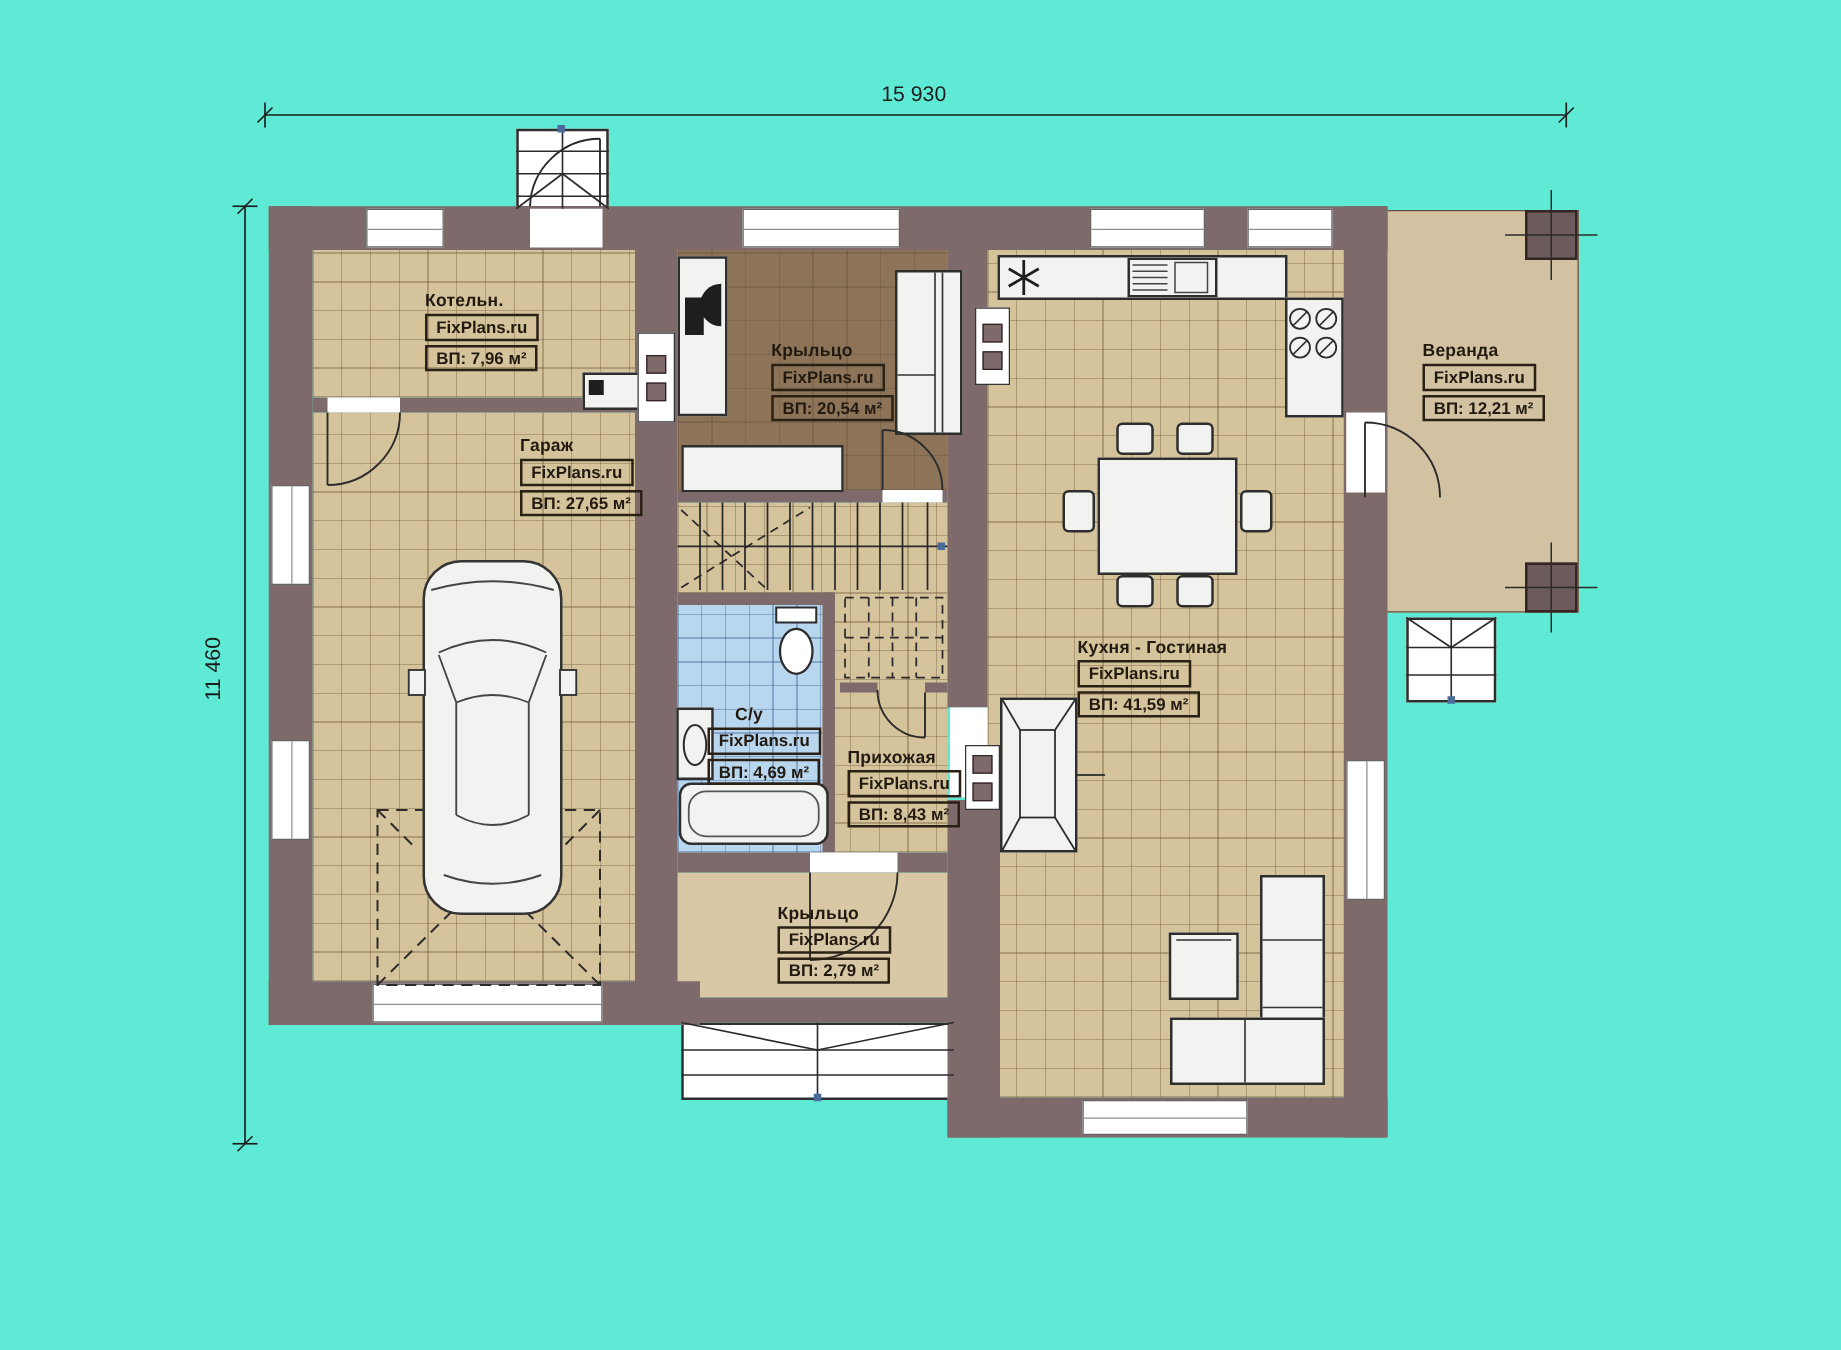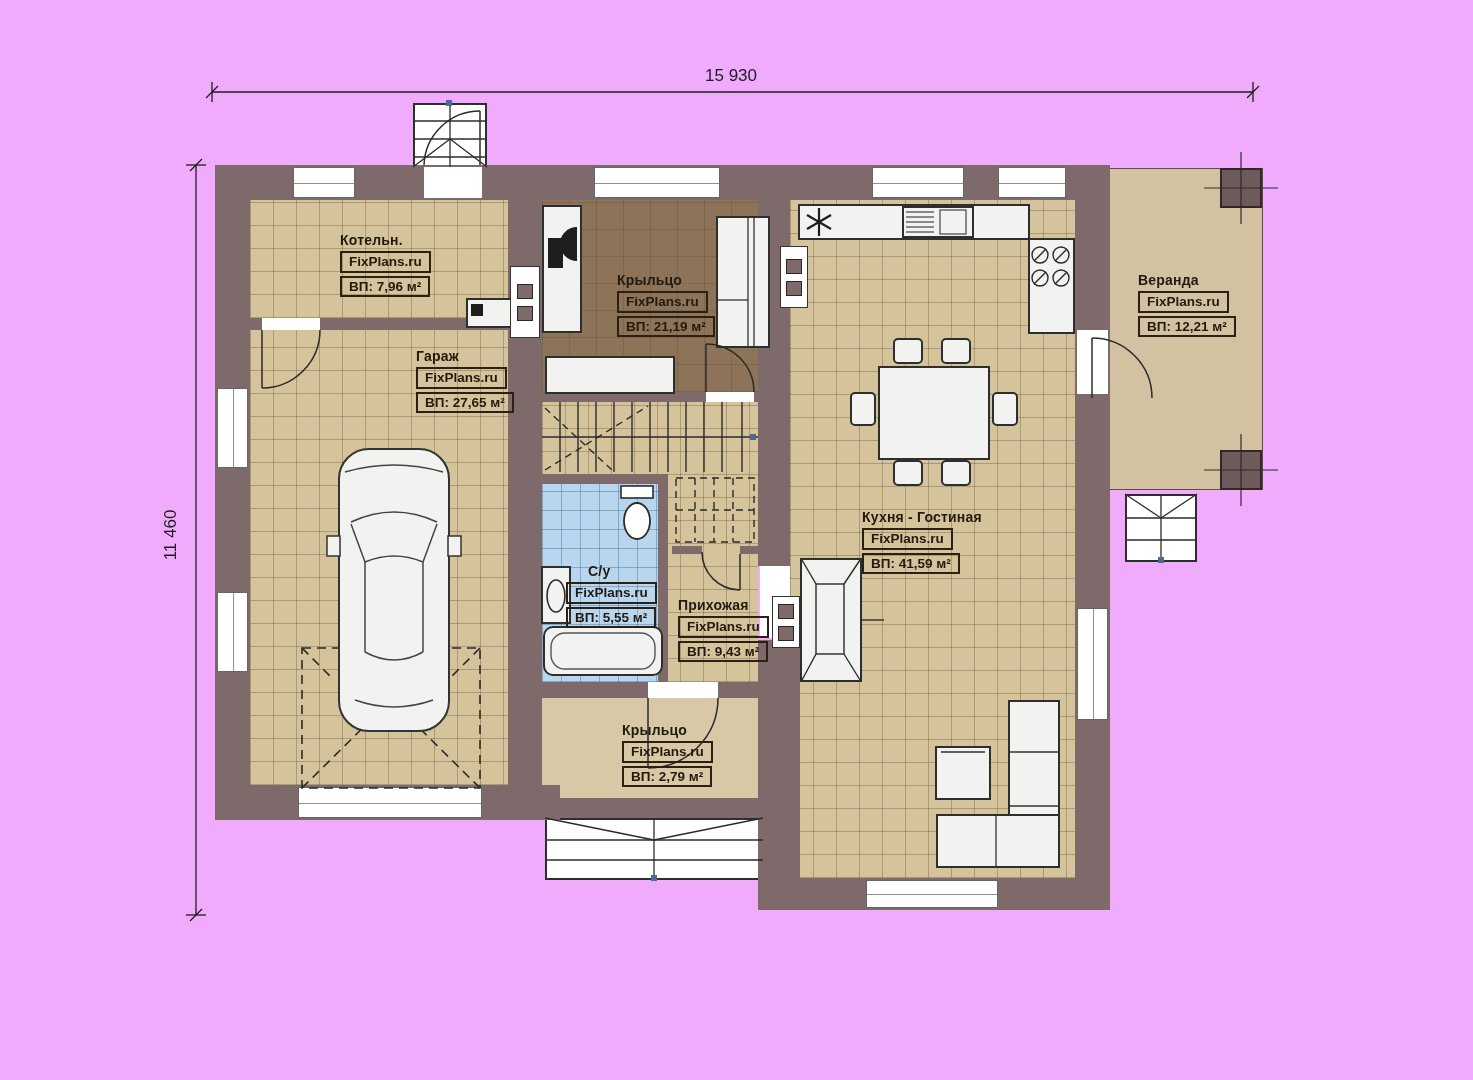--- a/index.html
+++ b/index.html
@@ -1,16 +1,16 @@
 <!DOCTYPE html>
 <html><head>
 <meta charset="utf-8">
 <style>
   html,body{margin:0;padding:0;background:#fff}
-  #plan{position:relative;width:1473px;height:1080px;background:#f0abfc;overflow:hidden;
+  #plan{position:relative;width:1473px;height:1080px;background:#5eead4;overflow:hidden;
         font-family:"Liberation Sans",sans-serif}
   .abs{position:absolute;box-sizing:border-box}
   .wall{background:#7e6a6a}
   .tile{background-color:#d5c39b;
     background-image:repeating-linear-gradient(0deg,rgba(110,85,55,.38) 0 1px,transparent 1px 23px),
                      repeating-linear-gradient(90deg,rgba(110,85,55,.38) 0 1px,transparent 1px 23px)}
   .dark{background-color:#8d7458;
     background-image:repeating-linear-gradient(0deg,rgba(60,45,30,.18) 0 1px,transparent 1px 27px),
                      repeating-linear-gradient(90deg,rgba(60,45,30,.18) 0 1px,transparent 1px 27px)}
   .bath{background-color:#b9d6ef;
@@ -300,41 +300,41 @@
     <div class="rbox">ВП: 7,96 м²</div>
   </div>
   <div class="rlabel" style="left:416px;top:348px">
     <div class="rname">Гараж</div>
     <div class="rbox">FixPlans.ru</div>
     <div class="rbox">ВП: 27,65 м²</div>
   </div>
   <div class="rlabel" style="left:617px;top:272px">
     <div class="rname">Крыльцо</div>
     <div class="rbox">FixPlans.ru</div>
-    <div class="rbox">ВП: 21,19 м²</div>
+    <div class="rbox">ВП: 20,54 м²</div>
   </div>
   <div class="rlabel" style="left:862px;top:509px">
     <div class="rname">Кухня - Гостиная</div>
     <div class="rbox">FixPlans.ru</div>
     <div class="rbox">ВП: 41,59 м²</div>
   </div>
   <div class="rlabel" style="left:1138px;top:272px">
     <div class="rname">Веранда</div>
     <div class="rbox">FixPlans.ru</div>
     <div class="rbox">ВП: 12,21 м²</div>
   </div>
   <div class="rlabel" style="left:566px;top:563px">
     <div class="rname" style="margin-left:22px">С/у</div>
     <div class="rbox">FixPlans.ru</div>
-    <div class="rbox">ВП: 5,55 м²</div>
+    <div class="rbox">ВП: 4,69 м²</div>
   </div>
   <div class="rlabel" style="left:678px;top:597px">
     <div class="rname">Прихожая</div>
     <div class="rbox">FixPlans.ru</div>
-    <div class="rbox">ВП: 9,43 м²</div>
+    <div class="rbox">ВП: 8,43 м²</div>
   </div>
   <div class="rlabel" style="left:622px;top:722px">
     <div class="rname">Крыльцо</div>
     <div class="rbox">FixPlans.ru</div>
     <div class="rbox">ВП: 2,79 м²</div>
   </div>
 
 </div>
 
 </body></html>

